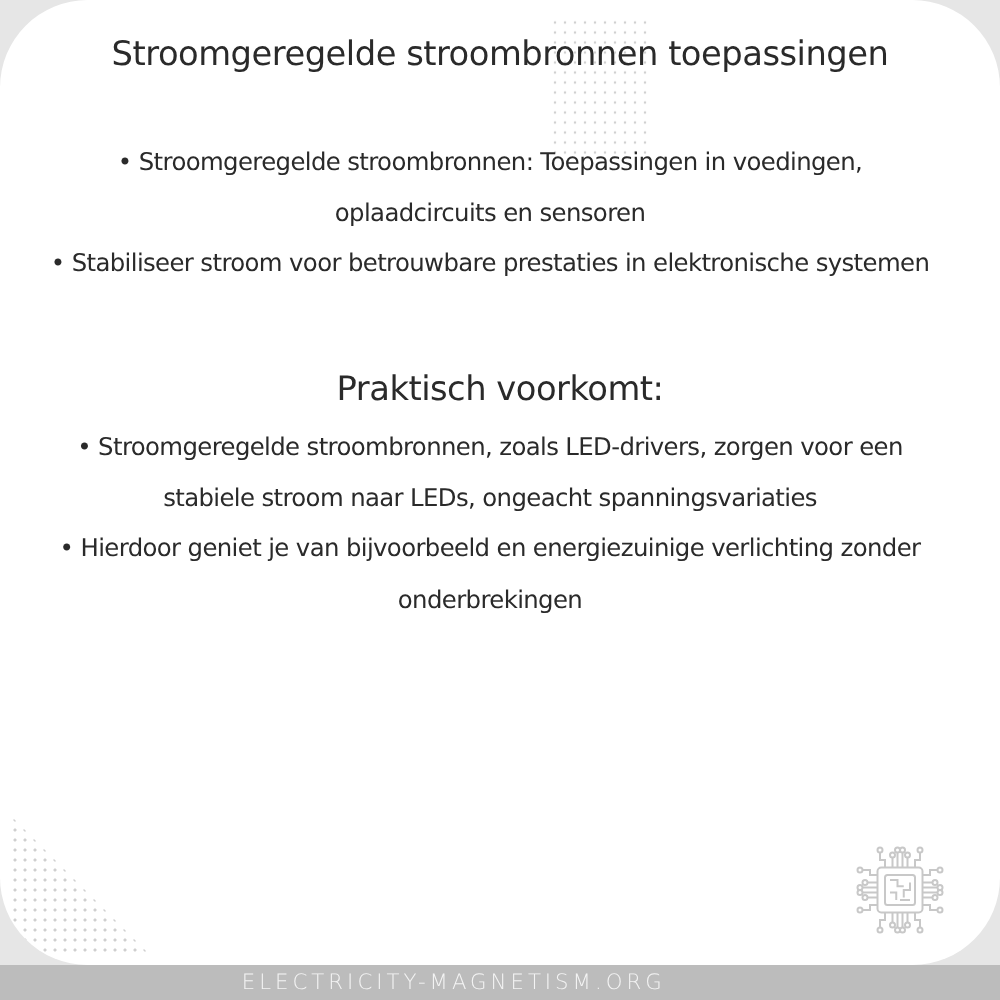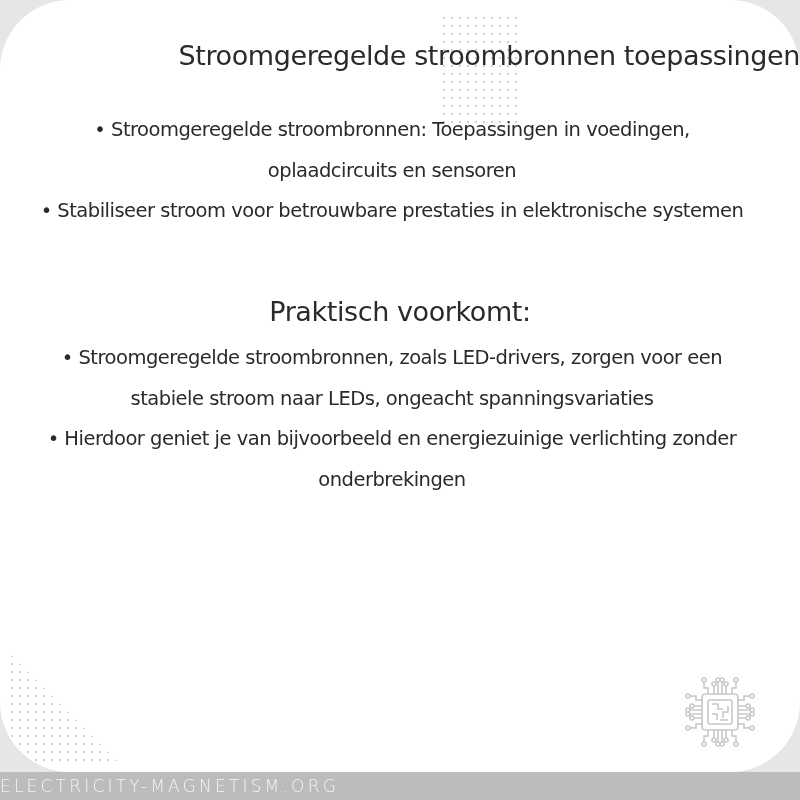--- a/index.html
+++ b/index.html
@@ -13,42 +13,42 @@
       background: #ffffff;
       border-radius: 70px 70px 70px 70px / 70px 70px 70px 70px;
       overflow: hidden;
     }
     .footer-band {
       position: absolute; left: 0; top: 772px; width: 800px; height: 28px;
       background: #bcbcbc;
     }
     .footer-text {
       position: absolute; left: 0; top: 772px; width: 726px; height: 28px;
-      line-height: 28px; color: #f4f4f4;
+      line-height: 28px; text-align: center; color: #f4f4f4;
       font-size: 17px; letter-spacing: 3.2px;
       font-family: "DejaVu Sans", sans-serif; font-weight: 300;
     }
     .dots-tr {
       position: absolute; left: 440px; top: 14px; width: 80px; height: 110px;
       background-image: radial-gradient(circle, #d0d0d0 1px, transparent 1.3px);
       background-size: 8px 8px;
       transform: translateX(-0px);
     }
     .dots-bl {
       position: absolute; left: 8px; top: 652px; width: 112px; height: 112px;
       background-image: radial-gradient(circle, #cfcfcf 1.1px, transparent 1.4px);
       background-size: 8px 8px;
       clip-path: polygon(0 0, 0 100%, 100% 100%);
     }
     .title {
       position: absolute; left: 0; width: 800px; text-align: center;
       color: #2a2a2a; font-size: 27px; font-family: "DejaVu Sans", sans-serif;
       letter-spacing: -0.4px;
     }
-    .title.main { top: 40px; text-align: right; }
+    .title.main { top: 28px; }
     .title.sub { top: 296px; }
     .bullets {
       position: absolute; left: 32px; width: 720px;
       color: #2a2a2a; font-size: 19.5px; line-height: 40.5px;
       font-family: "DejaVu Sans", sans-serif; letter-spacing: -0.5px; text-align: center;
     }
     .bullets.first { top: 110px; }
     .bullets.second { top: 338px; }
     .bullets p { margin: 0; }
     .chip {

